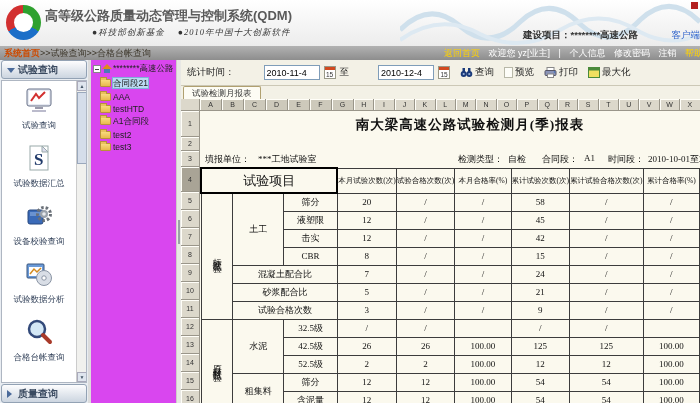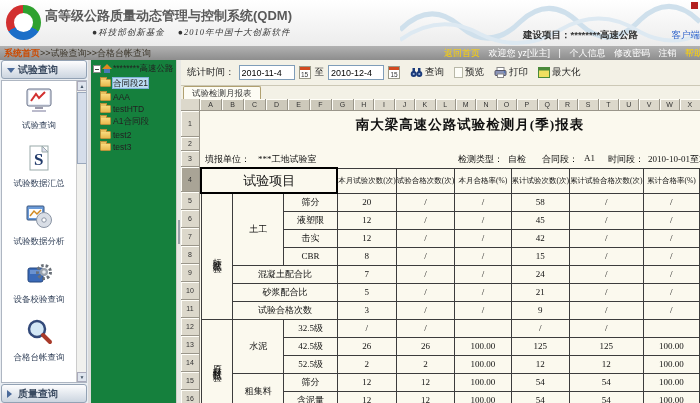--- a/index.html
+++ b/index.html
@@ -53,21 +53,21 @@
               font-size:5px; color:#456; text-align:center; line-height:8px; }
   .sb-arrow.up { top:0; } .sb-arrow.dn { bottom:0; }
   .sb-thumb { position:absolute; left:0; top:11px; width:10px; height:72px; background:#d5ddea; border:1px solid #9aa8bc; }
 
   
   .split1 { position:absolute; left:88px; top:60px; width:3px; height:343px; background:#dcdcdc; }
   .split2 { position:absolute; left:176px; top:60px; width:5px; height:343px; background:#e8e8e4; border-left:1px solid #cfcfc8; }
   .grip { position:absolute; left:1px; top:160px; width:2px; height:24px; background:#9aa0a8; }
 
   
-  .tree { position:absolute; left:91px; top:60px; width:85px; height:343px; background:#15803d;
+  .tree { position:absolute; left:91px; top:60px; width:85px; height:343px; background:#d946ef;
           font-size:8.5px; color:#222; overflow:hidden; }
   .tree-root { position:relative; padding:3px 0 2px 2px; white-space:nowrap; cursor:pointer; }
   .toggle { display:inline-block; width:8px; height:8px; border:1px solid #888; background:#fff;
             vertical-align:middle; position:relative; margin-right:1px; }
   .toggle::before { content:""; position:absolute; left:1px; top:3px; width:4px; height:1px; background:#444; }
   .home-ic { display:inline-block; width:10px; height:9px; position:relative; vertical-align:middle; margin-right:1px; }
   .home-ic::before { content:""; position:absolute; left:0; top:0; border-left:5px solid transparent;
                      border-right:5px solid transparent; border-bottom:5px solid #e08a20; }
   .home-ic::after { content:""; position:absolute; left:2px; top:5px; width:6px; height:4px; background:#4a7ab8; }
   .tree-node { position:relative; padding:1px 1px 1px 13px; margin-left:9px; white-space:nowrap; cursor:pointer; }
@@ -75,21 +75,21 @@
   .folder-ic { position:absolute; left:0; top:2px; width:11px; height:8px; background:linear-gradient(#f8da7e,#e9b94e);
                border:1px solid #b8923a; border-radius:1px; }
   .folder-ic::before { content:""; position:absolute; left:-1px; top:-3px; width:5px; height:2px;
                        background:#e9c05e; border:1px solid #b8923a; border-bottom:none; }
 
   
   .main { position:absolute; left:181px; top:60px; width:519px; height:372px; background:#f3f1e6; }
   .toolbar { position:absolute; left:0; top:0; right:0; height:26px; display:flex; align-items:center;
              gap:4px; padding-left:6px; border-bottom:1px solid #ccc8b6; font-size:9.5px; color:#222; }
   .tb-input { width:56px; height:15px; border:1px solid #7f9db9; font-size:9px; padding:0 2px;
-              font-family:"Liberation Sans",sans-serif; }
+              font-family:"Liberation Sans",sans-serif;margin-left:25px; }
   .cal-btn { display:inline-block; width:12px; height:13px; background:#fff; border:1px solid #998;
              position:relative; cursor:pointer; }
   .cal-btn::before { content:""; position:absolute; left:0; top:0; right:0; height:3px; background:#d24a20; }
   .cal-num { position:absolute; left:0; right:0; top:3px; font-size:6.5px; text-align:center; color:#333; line-height:9px; }
   .tb-btn { display:inline-flex; align-items:center; gap:2px; cursor:pointer; margin-left:6px; }
   .pg-ic { display:inline-block; width:9px; height:11px; background:#fdfdf8; border:1px solid #b8b8a8; }
 
   
   .tabstrip { position:absolute; left:0; top:26px; right:0; height:13px; }
   .tab { position:absolute; left:2px; bottom:0; height:13px; line-height:12px; padding:0 8px;
@@ -179,37 +179,37 @@
         <div class="side-item">
           <svg width="30" height="30" viewBox="0 0 30 30">
             <rect x="6" y="3" width="18" height="24" fill="#fff" stroke="#9aa"></rect>
             <path d="M18 3 L24 9 L18 9 Z" fill="#dde" stroke="#9aa"></path>
             <text x="10" y="22" font-family="serif" font-size="17" font-weight="bold" fill="#203a6a">S</text>
           </svg>
           <div class="lbl">试验数据汇总</div>
         </div>
         <div class="side-item">
           <svg width="30" height="30" viewBox="0 0 30 30">
+            <rect x="4" y="9" width="15" height="14" rx="2" fill="#3a6ab8" stroke="#24477e"></rect>
+            <rect x="6" y="11" width="11" height="4" fill="#6a92d0"></rect>
+            <circle cx="20" cy="13" r="6.5" fill="none" stroke="#6a7078" stroke-width="3" stroke-dasharray="2.5 2"></circle>
+            <circle cx="20" cy="13" r="4" fill="#9aa2ac"></circle>
+            <circle cx="20" cy="13" r="1.8" fill="#e8eaee"></circle>
+          </svg>
+          <div class="lbl">设备校验查询</div>
+        </div>
+        <div class="side-item">
+          <svg width="30" height="30" viewBox="0 0 30 30">
             <rect x="3" y="5" width="17" height="14" rx="1" fill="#6a9ad8" stroke="#3a567e"></rect>
             <rect x="5" y="8" width="13" height="9" fill="#fdfdfd"></rect>
             <path d="M6 15 L10 10 L13 13 L17 9" fill="none" stroke="#d28a20" stroke-width="1.5"></path>
             <circle cx="20" cy="19" r="7.5" fill="#d9dee6" stroke="#8a94a4"></circle>
             <circle cx="20" cy="19" r="2.2" fill="#fff" stroke="#8a94a4"></circle>
           </svg>
           <div class="lbl">试验数据分析</div>
-        </div>
-        <div class="side-item">
-          <svg width="30" height="30" viewBox="0 0 30 30">
-            <rect x="4" y="9" width="15" height="14" rx="2" fill="#3a6ab8" stroke="#24477e"></rect>
-            <rect x="6" y="11" width="11" height="4" fill="#6a92d0"></rect>
-            <circle cx="20" cy="13" r="6.5" fill="none" stroke="#6a7078" stroke-width="3" stroke-dasharray="2.5 2"></circle>
-            <circle cx="20" cy="13" r="4" fill="#9aa2ac"></circle>
-            <circle cx="20" cy="13" r="1.8" fill="#e8eaee"></circle>
-          </svg>
-          <div class="lbl">设备校验查询</div>
         </div>
         <div class="side-item">
           <svg width="30" height="30" viewBox="0 0 30 30">
             <circle cx="13" cy="12" r="8" fill="#d4e8f6" stroke="#334a7a" stroke-width="2.5"></circle>
             <line x1="19" y1="18" x2="26" y2="25" stroke="#a83a2a" stroke-width="4" stroke-linecap="round"></line>
           </svg>
           <div class="lbl">合格台帐查询</div>
         </div>
       </div>
       <div class="side-scroll">

